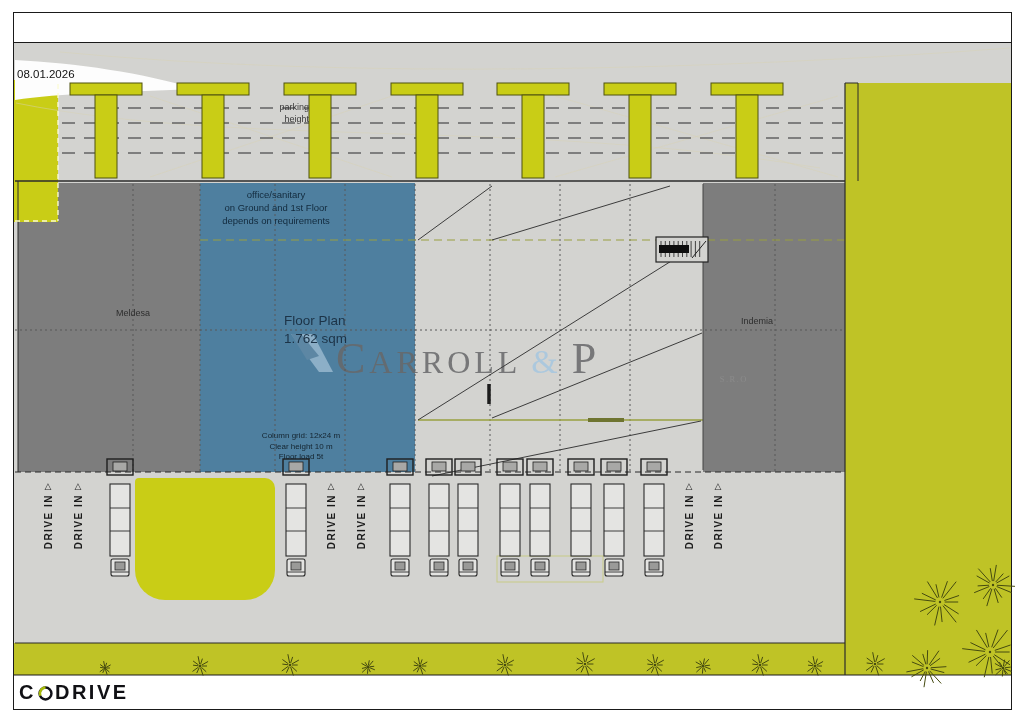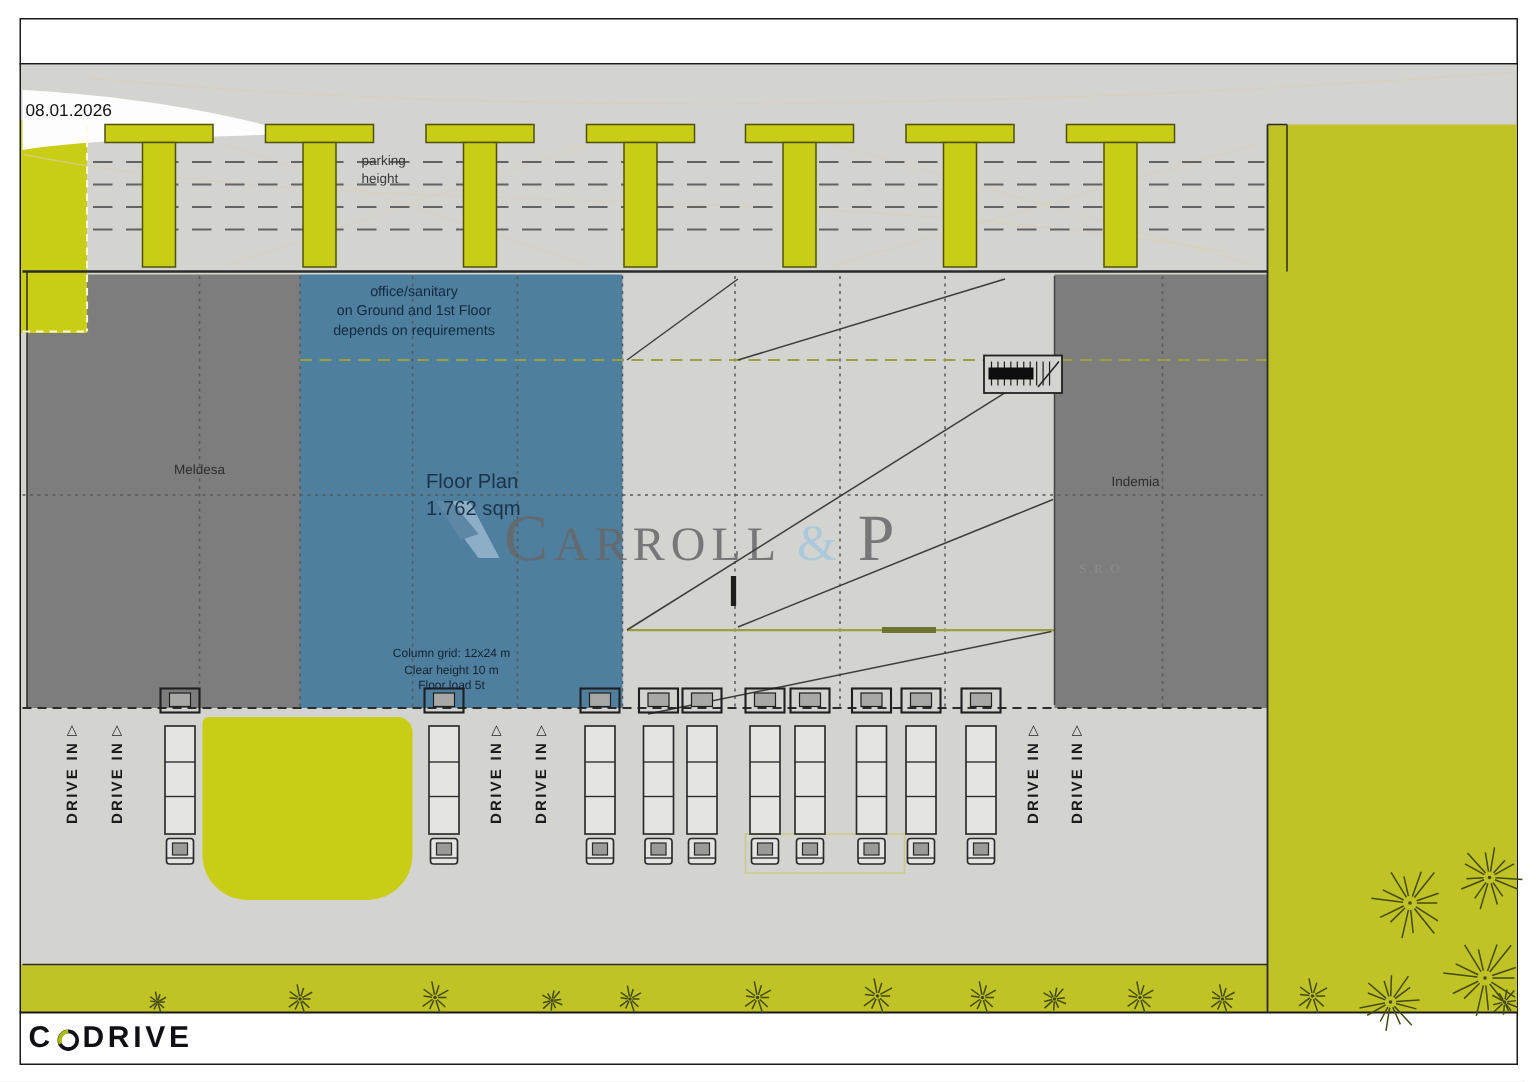--- a/index.html
+++ b/index.html
@@ -34,21 +34,21 @@
   .truck-body{fill:#e4e4e2;stroke:#2a2a2a;stroke-width:1.1;}
   .truck-line{stroke:#2a2a2a;stroke-width:.9;}
   .truck-glass{fill:#9a9a98;stroke:#2a2a2a;stroke-width:.8;}
   .tree line{stroke:#454a10;stroke-width:1;}
   .tree-dot{fill:#454a10;}
   .hatch{stroke:#1d1d1d;stroke-width:.8;}
 
   
   .t{position:absolute;color:#2e2e2e;}
   #date-label{top:24px;left:17px;font-size:11.5px;color:#111;margin-top:44px;}
-  #parking-label{top:101px;left:241px;width:68px;text-align:left;font-size:9px;line-height:12px;color:#3a3a3a;}
+  #parking-label{top:101px;left:241px;width:68px;text-align:right;font-size:9px;line-height:12px;color:#3a3a3a;}
   #office-note{top:188px;left:203px;width:146px;text-align:center;font-size:9.5px;line-height:13px;color:#122a3d;}
   #floor-plan-label{top:312px;left:284px;font-size:13.5px;line-height:18px;color:#1c3347;}
   #specs-label{top:431px;left:240px;width:122px;text-align:center;font-size:8px;line-height:10.5px;color:#14242f;}
   #meldesa-label{top:308px;left:83px;width:100px;text-align:center;font-size:9px;}
   #indemia-label{top:316px;left:707px;width:100px;text-align:center;font-size:9px;}
   .t span{display:block;}
 
   .drive-in{position:absolute;top:482px;width:18px;display:flex;flex-direction:column;
             align-items:center;gap:3px;}
   .tri{font-size:9px;color:#222;line-height:9px;}

